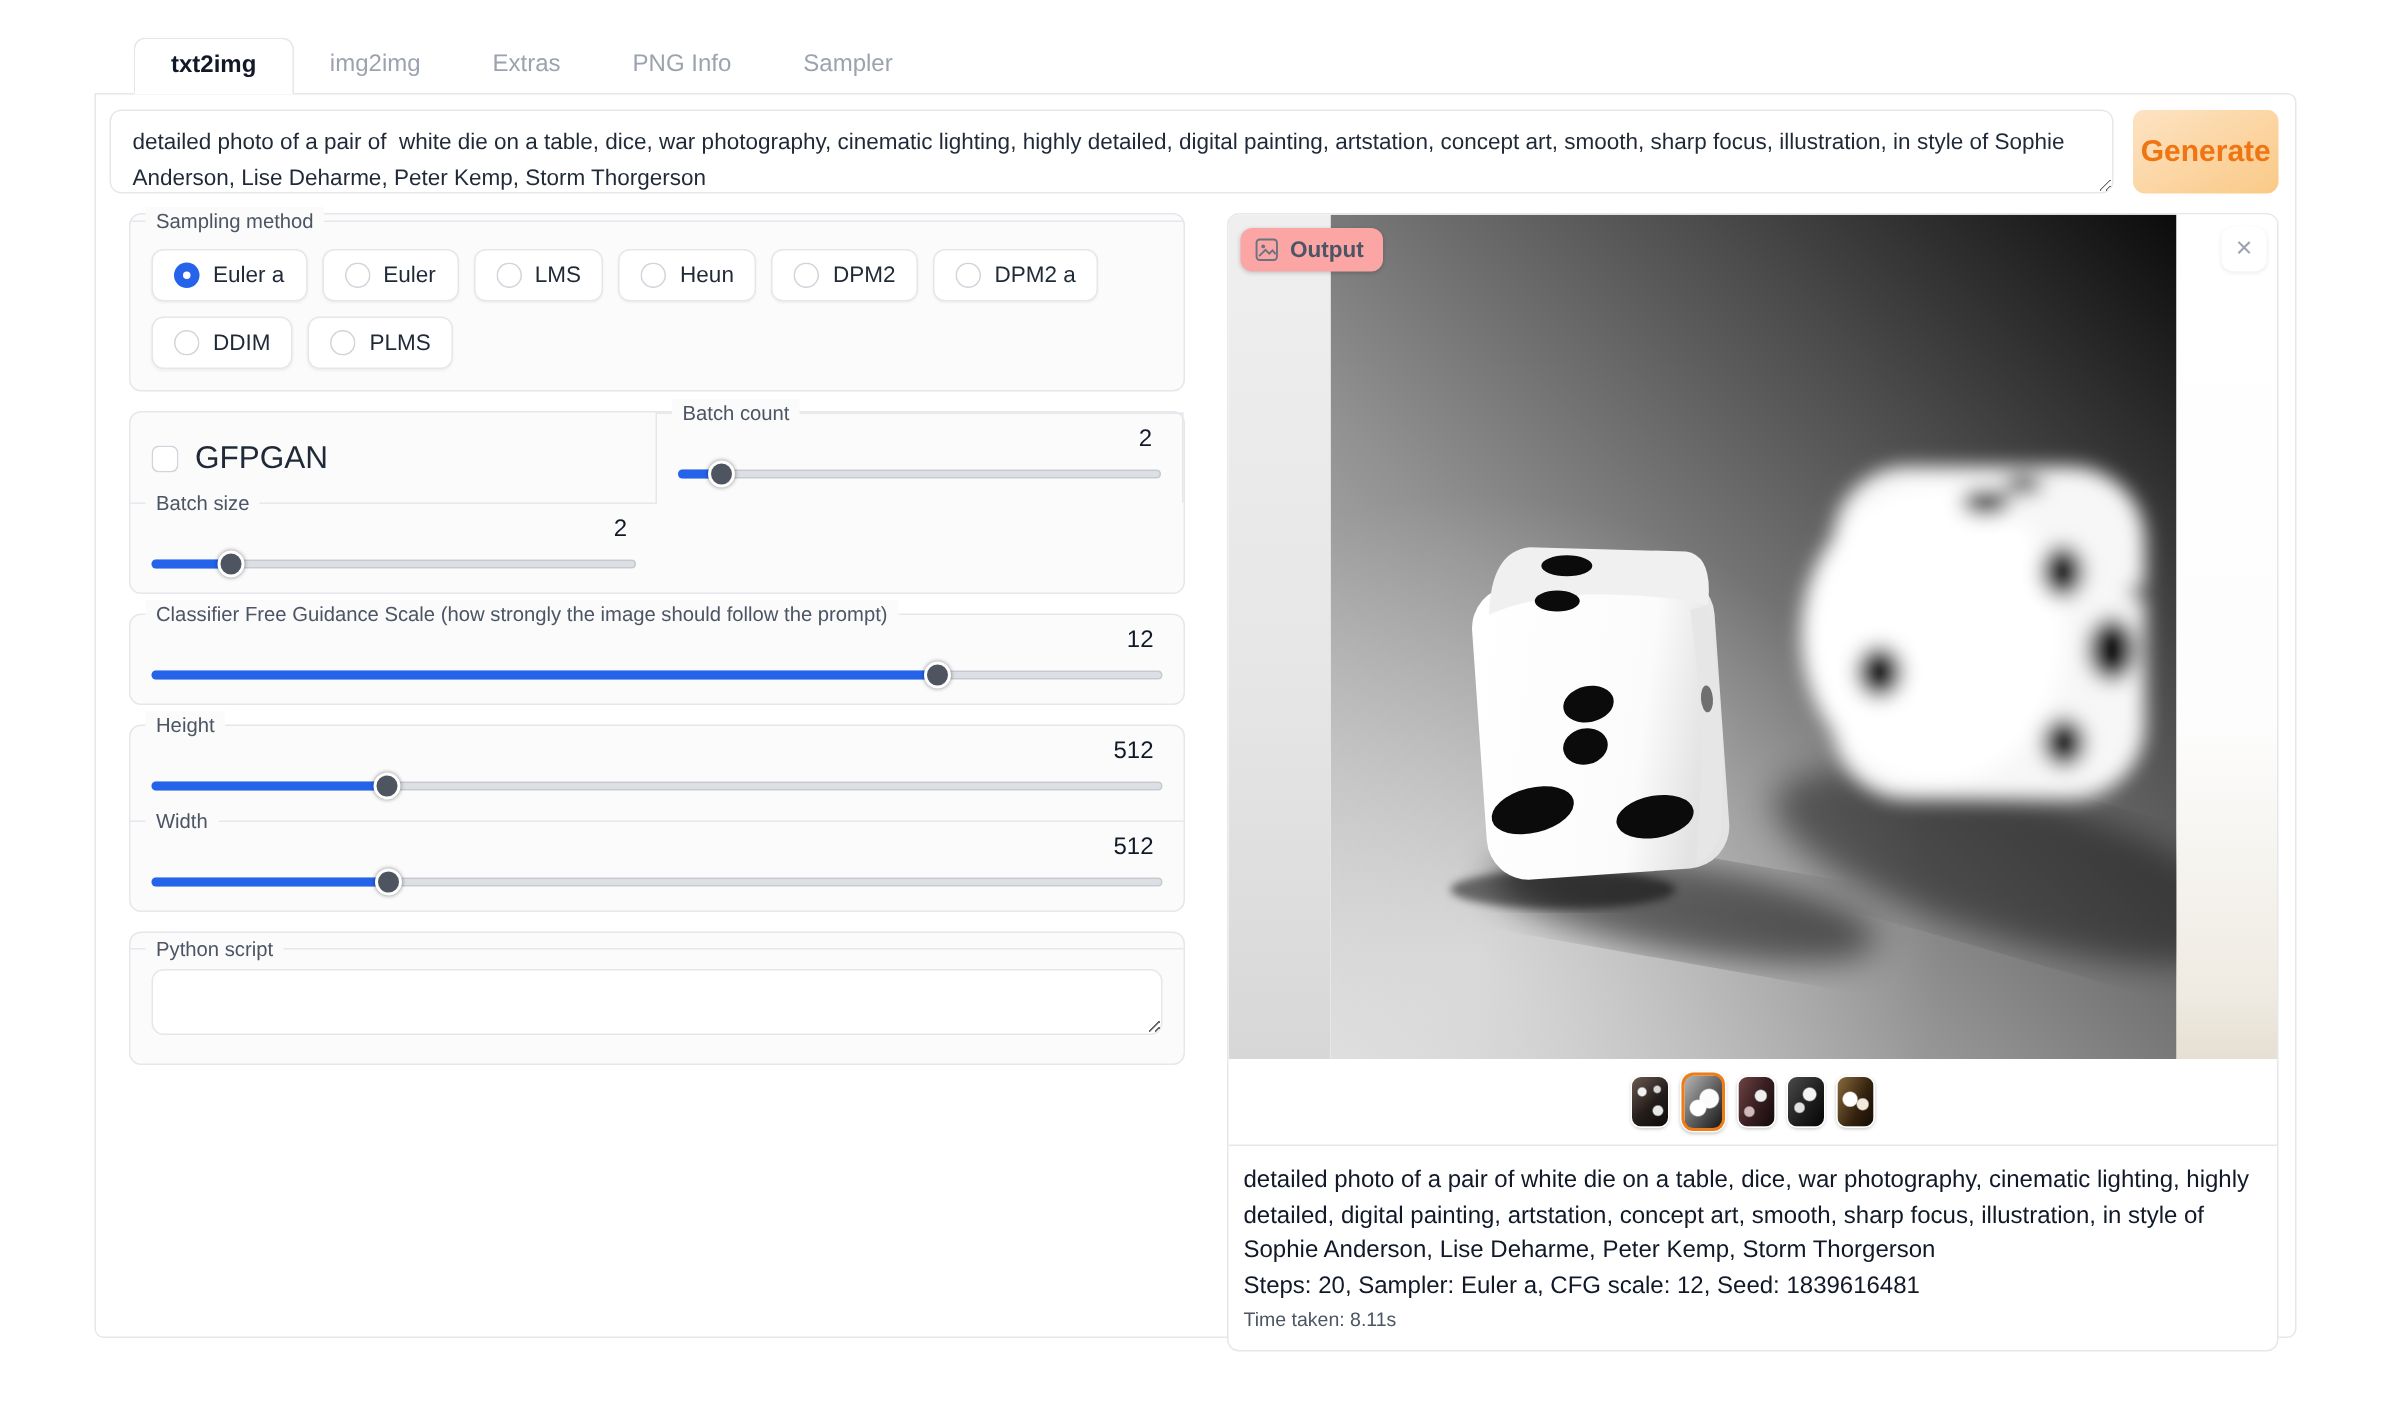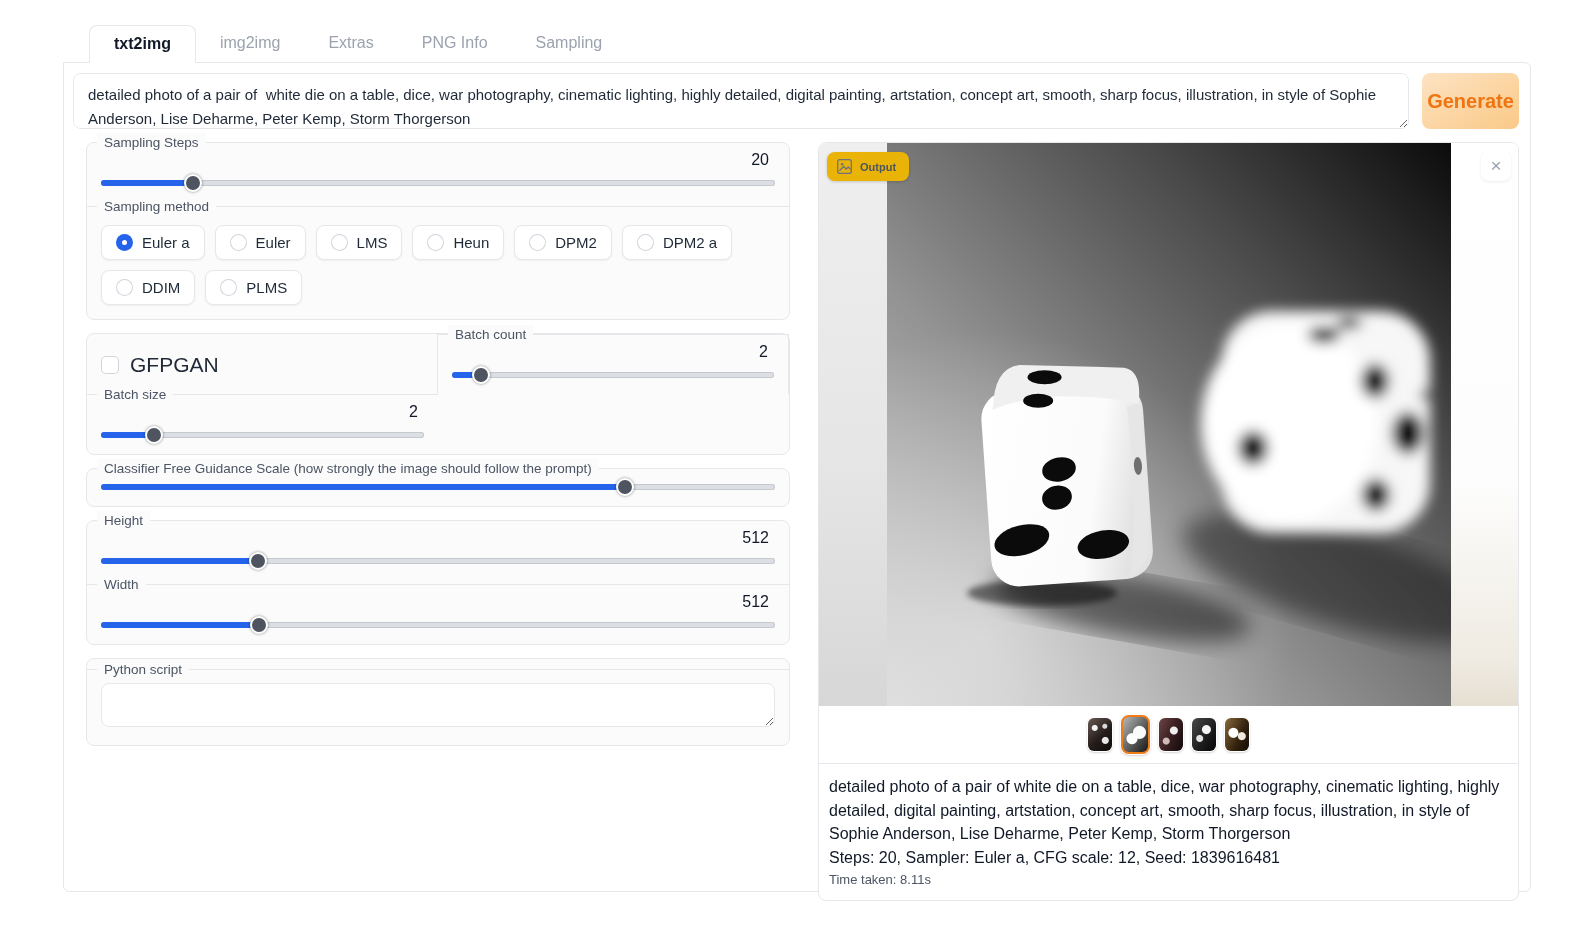--- a/index.html
+++ b/index.html
@@ -98,22 +98,22 @@
   .output-panel { border:1px solid #e5e7eb; border-radius:8px; background:#fff; overflow:hidden; }
   .gallery { position:relative; height:563px; background:#fff; }
   .strip-l { position:absolute; left:0; top:0; width:68px; height:100%;
     background:linear-gradient(180deg,#efefef 0%,#e6e6e6 55%,#d7d7d7 100%); }
   .strip-r { position:absolute; right:0; top:0; width:70px; height:100%;
     background:linear-gradient(180deg,#ffffff 0%,#fdfdfd 60%,#efebe2 92%,#e6dfd2 100%); }
   .photo { position:absolute; left:68px; top:0; width:564px; height:563px; }
   .photo svg { display:block; width:100%; height:100%; }
   .output-chip {
     position:absolute; left:8px; top:9px; display:flex; align-items:center; gap:7px;
-    background:#eab308; border-radius:8px; padding:6px 13px 6px 9px; z-index:2;
-    box-shadow:0 1px 3px rgba(0,0,0,.18); color:#4b5563; font-size:11px; font-weight:700;
+    background:#fca5a5; border-radius:8px; padding:6px 13px 6px 9px; z-index:2;
+    box-shadow:0 1px 3px rgba(0,0,0,.18); color:#4b5563; font-size:15px; font-weight:700;
   }
   .close-chip {
     position:absolute; right:7px; top:8px; width:30px; height:30px; border-radius:8px;
     background:#fff; box-shadow:0 1px 3px rgba(0,0,0,.08); display:flex; align-items:center;
     justify-content:center; color:#9ca3af; font-size:19px; cursor:pointer; z-index:2;
   }
   .thumbs { display:flex; align-items:center; justify-content:center; gap:9px; padding:9px 0; }
   .thumb {
     width:24px; height:33px; border-radius:6px; cursor:pointer;
     box-shadow:0 0 0 1px #fff, 0 1px 3px rgba(0,0,0,.35); background-size:cover;
@@ -145,45 +145,35 @@
   .cap-time { font-size:13px; color:#4b5563; margin-top:3px; }
 </style>
 </head>
 <body>
 
 <div class="tabbar">
   <div class="tab active">txt2img</div>
   <div class="tab">img2img</div>
   <div class="tab">Extras</div>
   <div class="tab">PNG Info</div>
-  <div class="tab">Sampling</div>
+  <div class="tab">Sampler</div>
 </div>
 
 <div class="container">
 
   <div class="prompt-row">
     <textarea spellcheck="false" style="">detailed photo of a pair of  white die on a table, dice, war photography, cinematic lighting, highly detailed, digital painting, artstation, concept art, smooth, sharp focus, illustration, in style of Sophie Anderson, Lise Deharme, Peter Kemp, Storm Thorgerson</textarea>
     <button class="generate-btn">Generate</button>
   </div>
 
   <div class="columns">
 
     <div class="left-col">
 
       <div class="panel">
-        <div class="fsrow">
-          <span class="legend">Sampling Steps</span>
-          <div class="val">20</div>
-          <div class="slider">
-            <div class="track">
-                <div class="fill" style="width: 13.6%;"></div>
-              </div>
-            <div class="thumb-dot" style="left: calc(13.6% - 9px);"></div>
-          </div>
-        </div>
         <div class="fsrow lined">
           <span class="legend">Sampling method</span>
           <div class="chips">
             <div class="chip selected">
                 <span class="radio"></span>
                 <span>Euler a</span>
               </div>
             <div class="chip">
                 <span class="radio"></span>
                 <span>Euler</span>
@@ -239,20 +229,21 @@
                 <div class="fill" style="width: 16.3%;"></div>
               </div>
             <div class="thumb-dot" style="left: calc(16.3% - 9px);"></div>
           </div>
         </div>
       </div>
 
       <div class="panel">
         <div class="fsrow">
           <span class="legend">Classifier Free Guidance Scale (how strongly the image should follow the prompt)</span>
+          <div class="val">12</div>
           <div class="slider">
             <div class="track">
                 <div class="fill" style="width: 77.7%;"></div>
               </div>
             <div class="thumb-dot" style="left: calc(77.7% - 9px);"></div>
           </div>
         </div>
       </div>
 
       <div class="panel">

